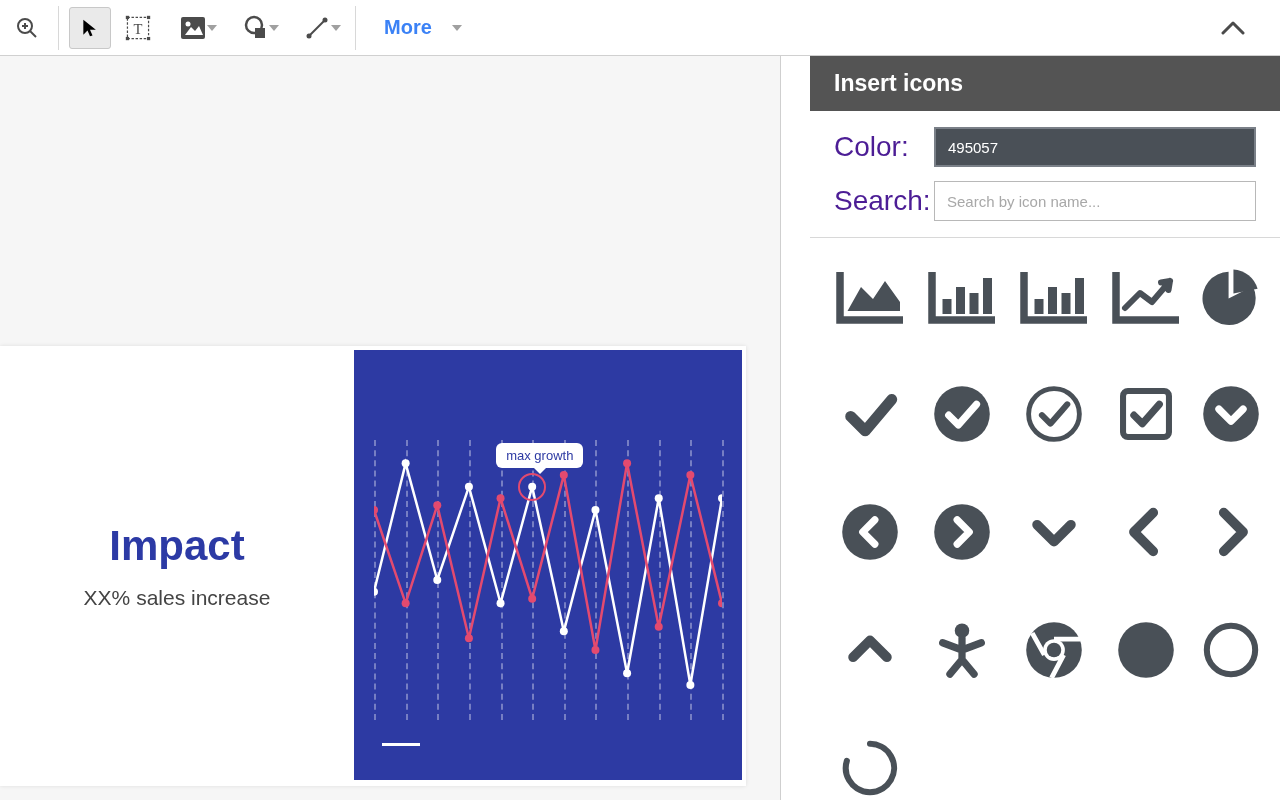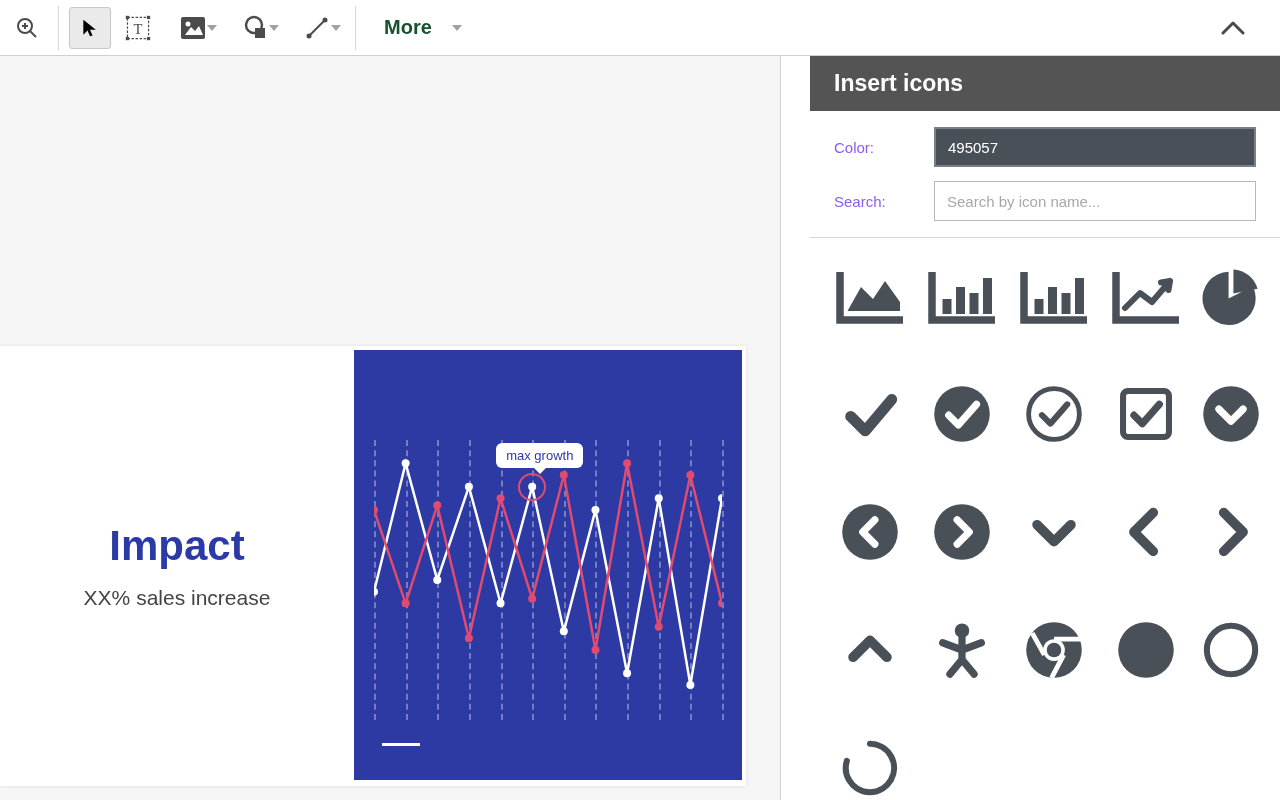--- a/index.html
+++ b/index.html
@@ -10,21 +10,21 @@
     border-bottom: 1px solid #d0d0d0; gap: 6px; padding: 0 6px;
   }
   .tool-btn {
     width: 42px; height: 42px; display: flex; align-items: center; justify-content: center;
     border-radius: 3px; cursor: pointer; position: relative;
   }
   .tool-btn.wide { width: 56px; }
   .tool-btn.selected { background: #eaeaea; border: 1px solid #c8c8c8; }
   .tool-sep { width: 1px; height: 44px; background: #d8d8d8; margin: 0 4px; }
   .dd-caret { position: absolute; right: 4px; top: 50%; transform: translateY(-50%); }
-  .more-label { font-size: 20px; color: #14532d; font-weight: 600; }
+  .more-label { font-size: 20px; color: #3b82f6; font-weight: 600; }
   .toolbar .more { padding: 0 34px 0 18px; width: auto; }
   .toolbar .collapse { margin-left: auto; margin-right: 20px; }
 
   svg { fill: #4b4b4b; }
 
   .main { display: flex; height: calc(100% - 56px); }
 
   .canvas-area {
     flex: 1; background: #f6f6f6; display: flex; align-items: flex-start; justify-content: flex-start;
     padding-top: 290px; position: relative;
@@ -48,21 +48,21 @@
     content: ''; position: absolute; left: 50%; bottom: -6px; transform: translateX(-50%);
     border: 6px solid transparent; border-top-color: #fff; border-bottom: none;
   }
   .focus-ring { position: absolute; width: 28px; height: 28px; border: 2px solid #e34a6f; border-radius: 50%; }
 
   .side-panel { width: 500px; background: #fff; border-left: 1px solid #cfcfcf; display: flex; flex-direction: column; padding-left: 29px; }
   .panel-header { background: #545454; color: #fff; padding: 14px 24px; font-size: 23px; font-weight: 700; }
   .panel-controls { padding: 16px 24px; border-bottom: 1px solid #d8d8d8; }
   .ctrl-row { display: flex; align-items: center; gap: 20px; margin-bottom: 14px; }
   .ctrl-row:last-child { margin-bottom: 0; }
-  .ctrl-label { width: 80px; font-size: 15px; color: #8b5cf6; }
+  .ctrl-label { width: 80px; font-size: 28px; color: #4c1d95; }
   .ctrl-input {
     flex: 1; height: 40px; font-size: 15px; padding: 0 12px; border: 1px solid #b8b8b8;
   }
   .ctrl-input.dark { background: #4a5057; color: #fff; border: 2px solid #7a8088; }
   .ctrl-input::placeholder { color: #a8a8a8; }
 
   .icon-grid {
     padding: 28px 24px; display: grid; grid-template-columns: repeat(5, 1fr);
     row-gap: 58px; column-gap: 20px; overflow-y: auto;
   }

